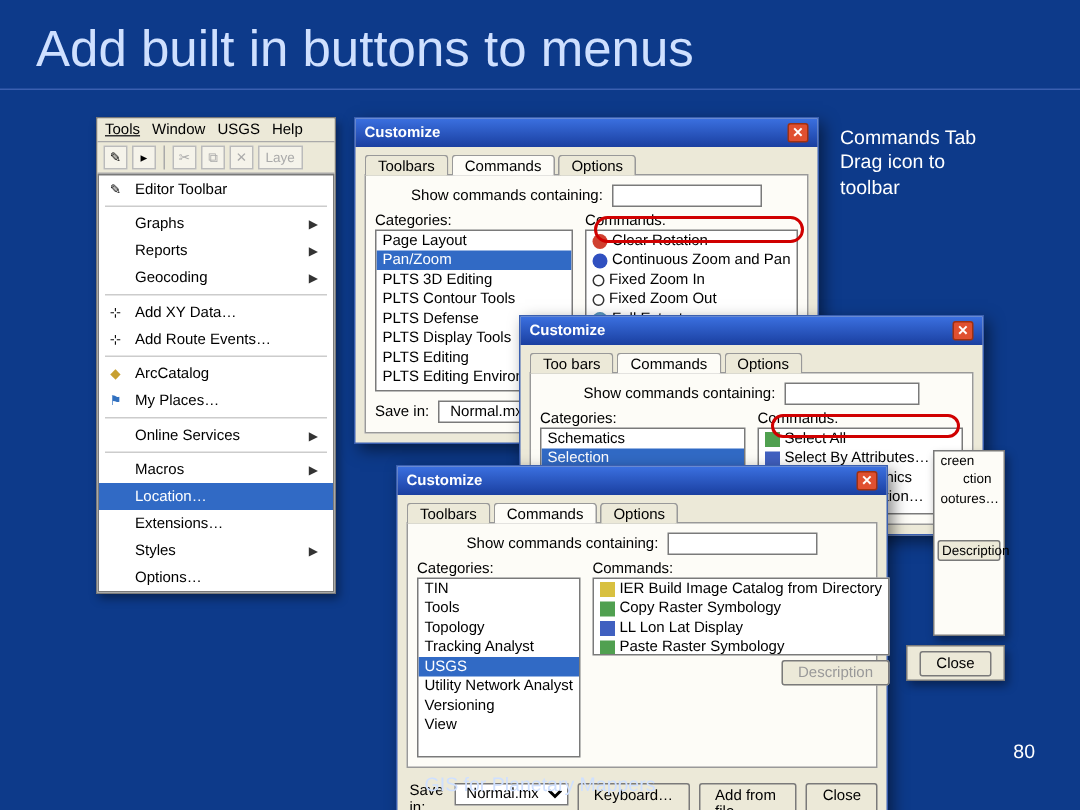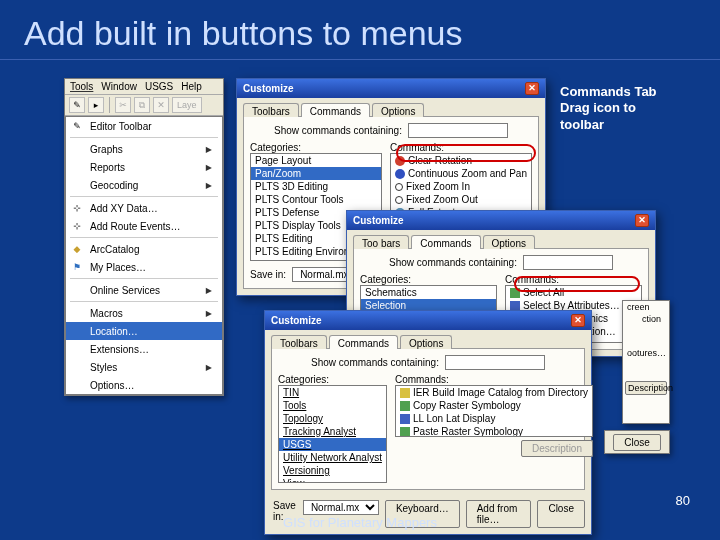--- a/index.html
+++ b/index.html
@@ -17,21 +17,21 @@
   .slide-title {
     font-size: 34px;
     color: #cfe0ff;
     padding: 14px 24px 6px 24px;
     border-bottom: 1px solid #3a5fb0;
     font-weight: 400;
   }
   .annotation {
     position: absolute;
     color: #fff;
-    font-weight: 700;
+    font-weight: 400;
     font-size: 13px;
     line-height: 1.25;
   }
   .footer {
     position: absolute;
     bottom: 10px;
     width: 100%;
     text-align: center;
     color: #cfe0ff;
     font-size: 13px;
@@ -407,21 +407,21 @@
         </div>
       </div>
     </div>
   </div>
 </div>
 <div class="redcircle" style="top:276px;left:514px;width:126px;height:16px;border-radius:9px;"></div>
 
 <div class="panel" style="top:300px;left:622px;width:48px;height:124px;background:#fdfcf7;">
   <div class="listitem" style="font-size:9px;">creen</div>
   <div class="listitem" style="font-size:9px;padding-left:19px;">ction</div>
-  <div class="listitem" style="font-size:9px;margin-top:22px;">ootures…</div>
+  <div class="listitem" style="font-size:9px;margin-top:1px;">ootures…</div>
   <div class="btn" style="margin:22px 2px 0 2px;padding:1px 2px;font-size:9px;">Description</div>
 </div>
 <div class="panel" style="top:430px;left:604px;width:66px;height:24px;display:flex;align-items:center;justify-content:center;">
   <div class="btn">Close</div>
 </div>
 
 <div class="win" style="top:310px; left:264px; width:328px;">
   <div class="titlebar">
     <span>Customize</span>
     <span class="closebtn">✕</span>
@@ -432,21 +432,21 @@
     <div class="tab">Options</div>
   </div>
   <div class="tabbody">
     <div class="row" style="justify-content:center;margin-bottom:4px;">
       <span class="lbl">Show commands containing:</span>
       <input class="inp" style="width: 100px;">
     </div>
     <div class="row" style="align-items:flex-start;gap:8px;">
       <div style="flex:1;">
         <div class="lbl">Categories:</div>
-        <div class="listbox" style="height:98px;text-decoration:underline;">
+        <div class="listbox" style="height:120px;">
           <div class="listitem">TIN</div>
           <div class="listitem">Tools</div>
           <div class="listitem">Topology</div>
           <div class="listitem">Tracking Analyst</div>
           <div class="listitem sel">USGS</div>
           <div class="listitem">Utility Network Analyst</div>
           <div class="listitem">Versioning</div>
           <div class="listitem">View</div>
 
         </div>

